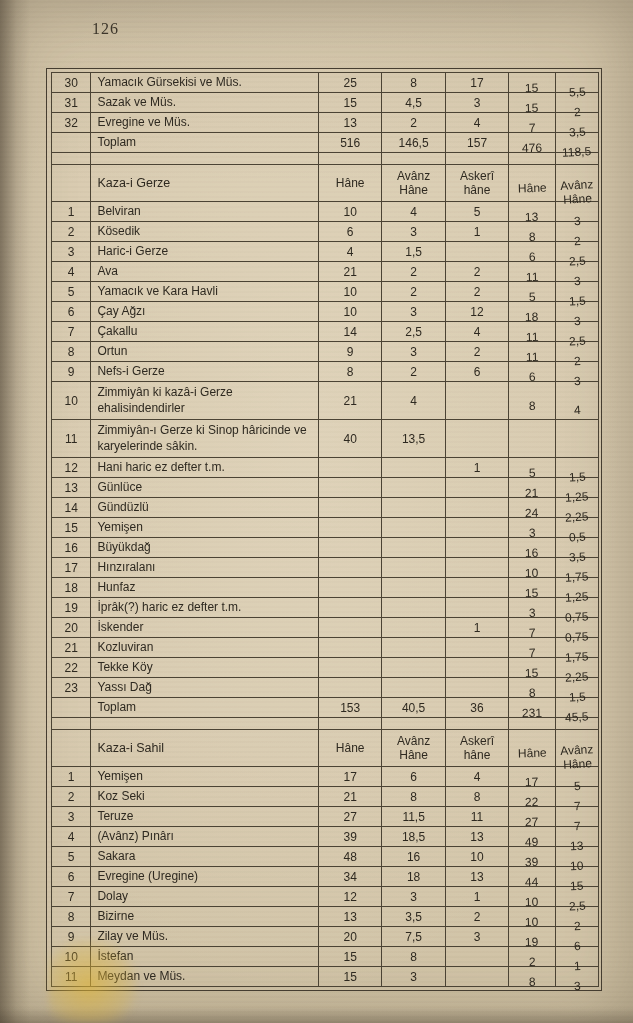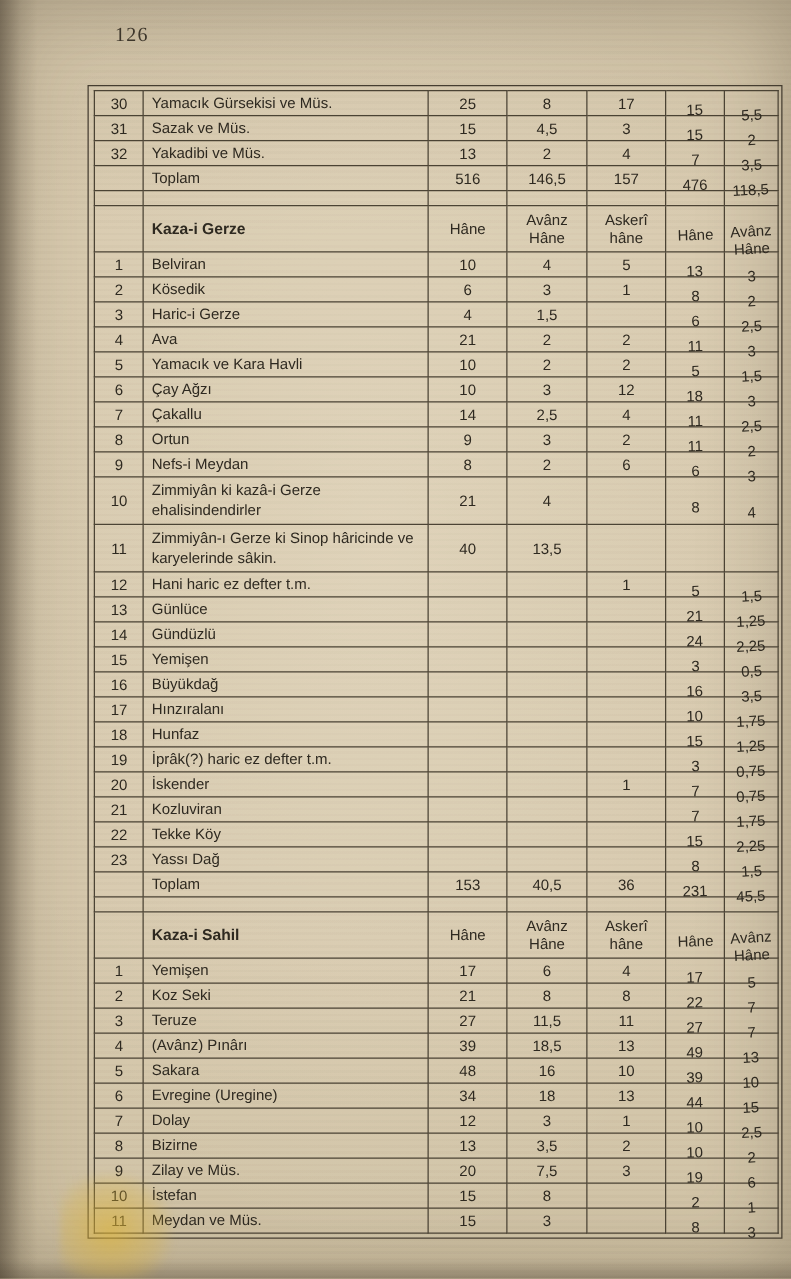--- a/index.html
+++ b/index.html
@@ -43,40 +43,39 @@
   }
   .running-title{
     position:absolute;left:0;width:100%;text-align:center;top:0;
     font-size:16px;letter-spacing:2px;color:#3d362b;
   }
   .table-frame{
     position:absolute;left:46px;top:68px;width:548px;
     border:1.6px solid #453d30;
     padding:3px 2px 3px 4px;
     background:rgba(236,226,204,0.10);
-    margin-left:24px;
   }
   table{
     width:100%;border-collapse:collapse;table-layout:fixed;
   }
   td{
     border:1.4px solid #4b4334;
     font-size:12px;
     text-align:center;
     vertical-align:middle;
     padding:0 2px;
     color:#2e2920;
     overflow:visible;
   }
   td.name{ text-align:left;padding:1px 6px;line-height:1.3; }
   tr.r{height:20px;}
   tr.tall{height:38px;}
   tr.hdr{height:37px;}
   tr.hdr td{line-height:1.18;}
-  tr.hdr td.name{font-size:12.5px;font-weight:bold;}
+  tr.hdr td.name{font-size:12.5px;}
   tr.spacer{height:12px;}
   .v{display:inline-block;}
   
   td:nth-child(6) .v{transform:translateY(5px) rotate(-1.6deg);}
   td:nth-child(7) .v{transform:translateY(9px) rotate(-3.2deg);}
 </style>
 </head>
 <body>
 
 <div class="page">
@@ -109,21 +108,21 @@
             <td><span class="v">31</span></td>
             <td class="name"><span class="v">Sazak ve Müs.</span></td>
             <td><span class="v">15</span></td>
             <td><span class="v">4,5</span></td>
             <td><span class="v">3</span></td>
             <td><span class="v">15</span></td>
             <td><span class="v">2</span></td>
           </tr>
           <tr class="r">
             <td><span class="v">32</span></td>
-            <td class="name"><span class="v">Yakadibi ve Müs.</span></td>
+            <td class="name"><span class="v">Evregine ve Müs.</span></td>
             <td><span class="v">13</span></td>
             <td><span class="v">2</span></td>
             <td><span class="v">4</span></td>
             <td><span class="v">7</span></td>
             <td><span class="v">3,5</span></td>
           </tr>
           <tr class="r">
             <td></td>
             <td class="name"><span class="v">Toplam</span></td>
             <td><span class="v">516</span></td>
@@ -217,21 +216,21 @@
             <td><span class="v">8</span></td>
             <td class="name"><span class="v">Ortun</span></td>
             <td><span class="v">9</span></td>
             <td><span class="v">3</span></td>
             <td><span class="v">2</span></td>
             <td><span class="v">11</span></td>
             <td><span class="v">2</span></td>
           </tr>
           <tr class="r">
             <td><span class="v">9</span></td>
-            <td class="name"><span class="v">Nefs-i Meydan</span></td>
+            <td class="name"><span class="v">Nefs-i Gerze</span></td>
             <td><span class="v">8</span></td>
             <td><span class="v">2</span></td>
             <td><span class="v">6</span></td>
             <td><span class="v">6</span></td>
             <td><span class="v">3</span></td>
           </tr>
           <tr class="tall">
             <td><span class="v">10</span></td>
             <td class="name"><span class="v">Zimmiyân ki kazâ-i Gerze ehalisindendirler</span></td>
             <td><span class="v">21</span></td>

